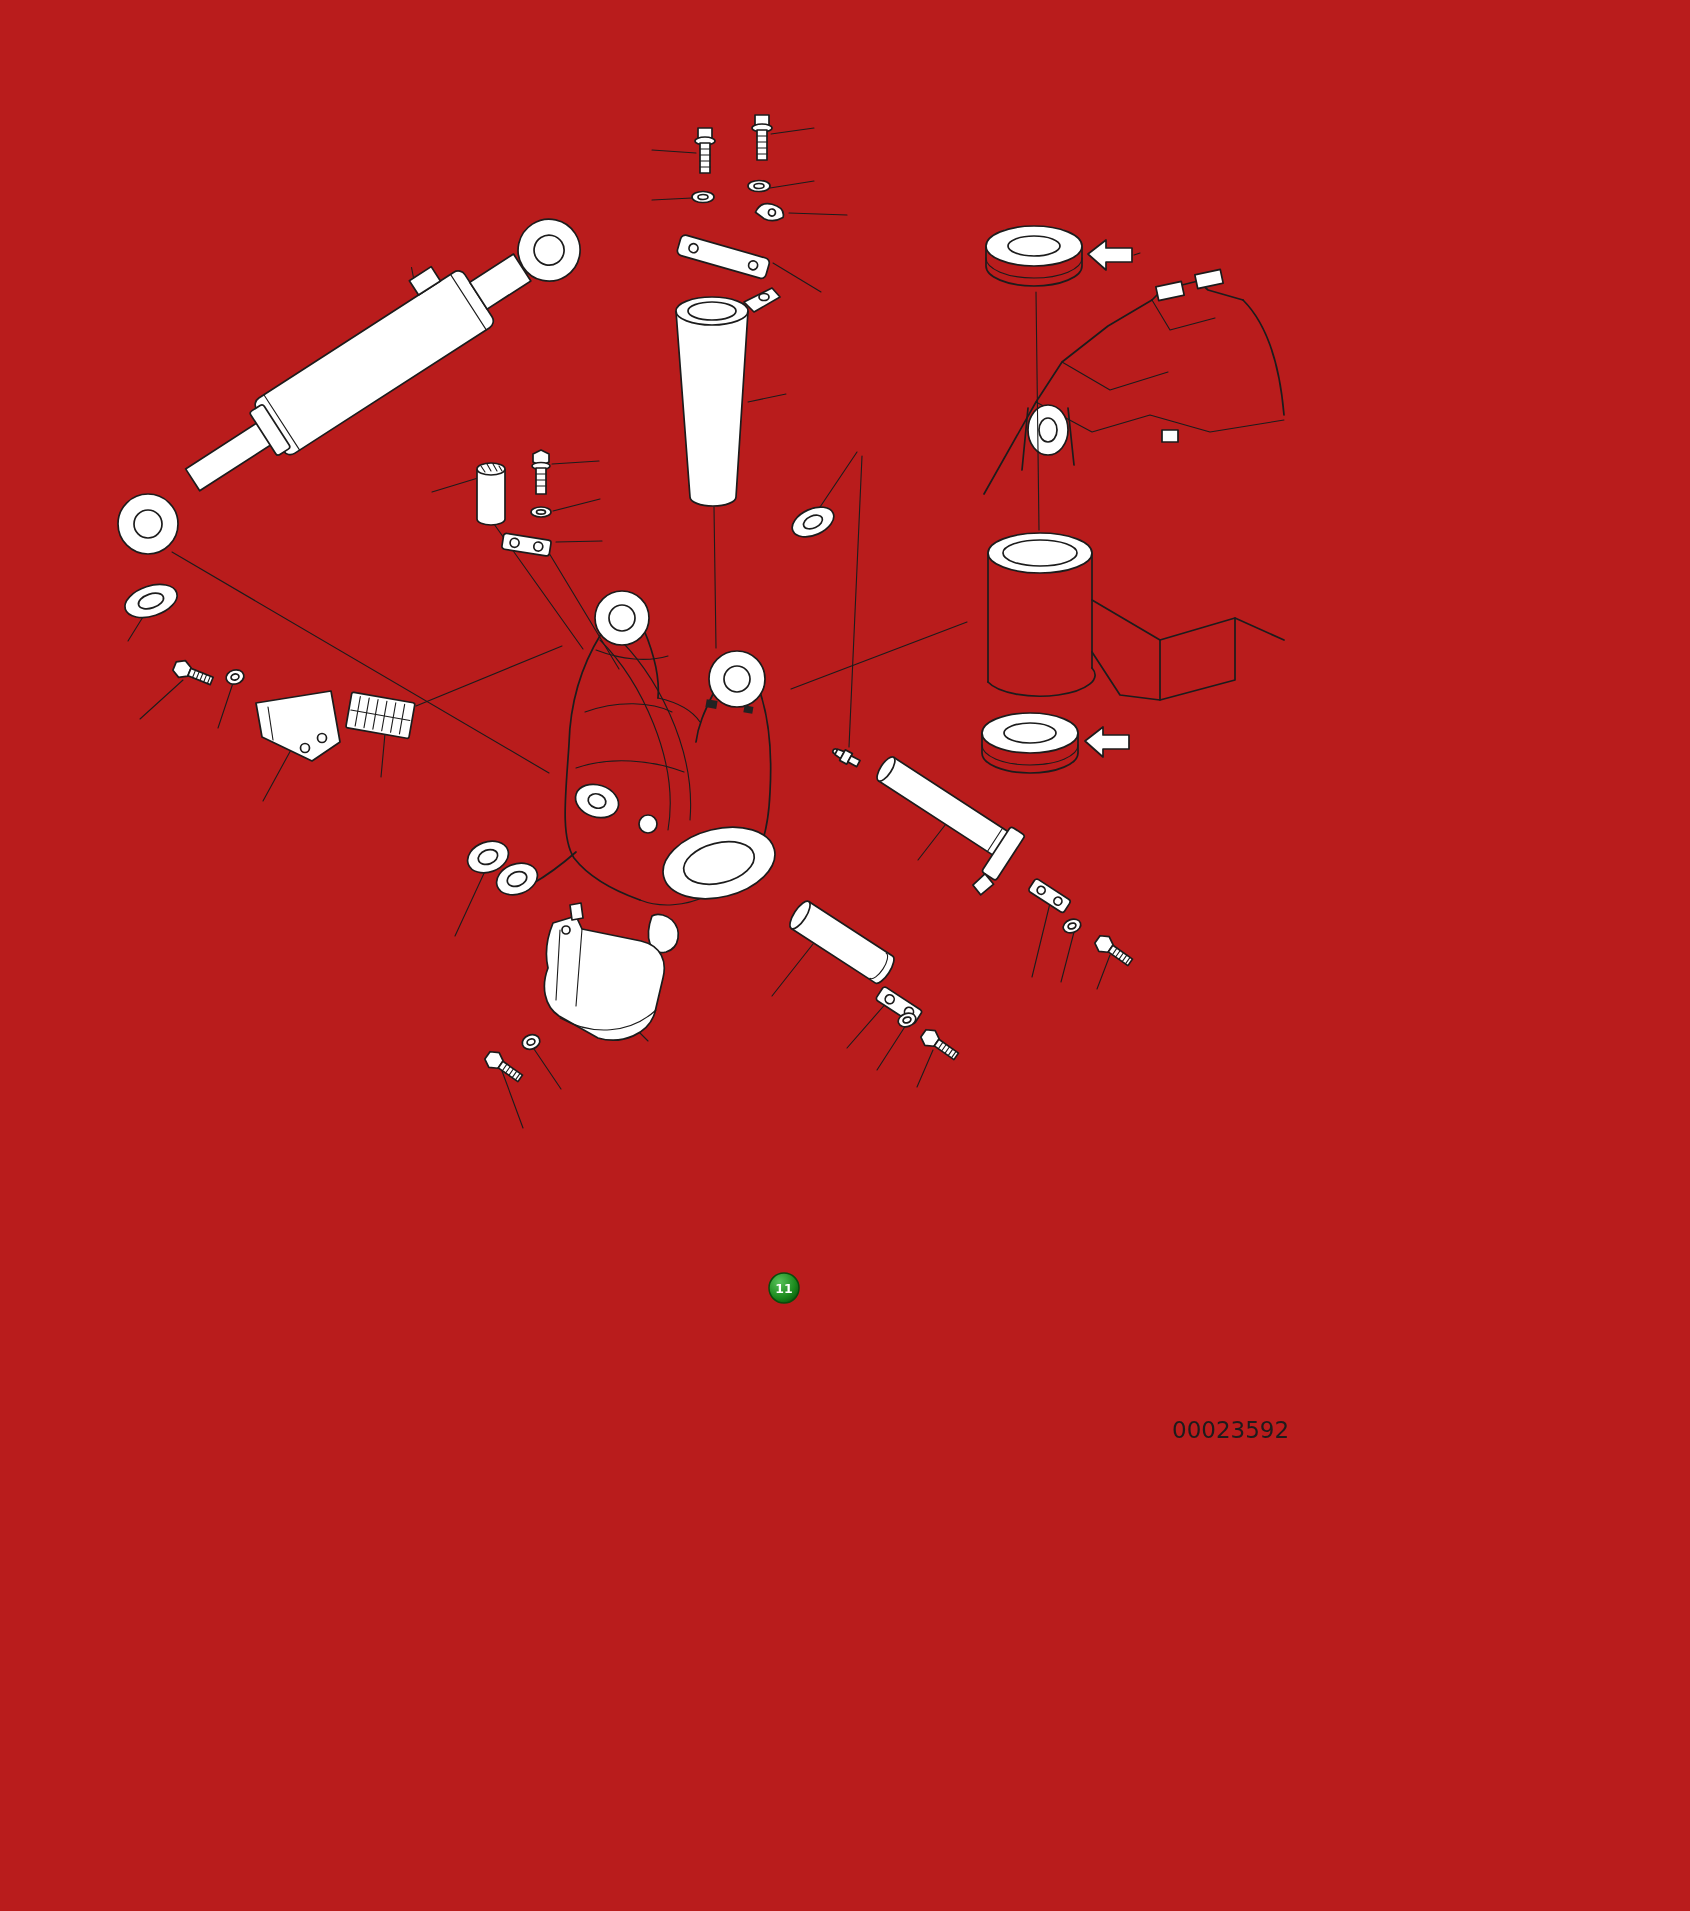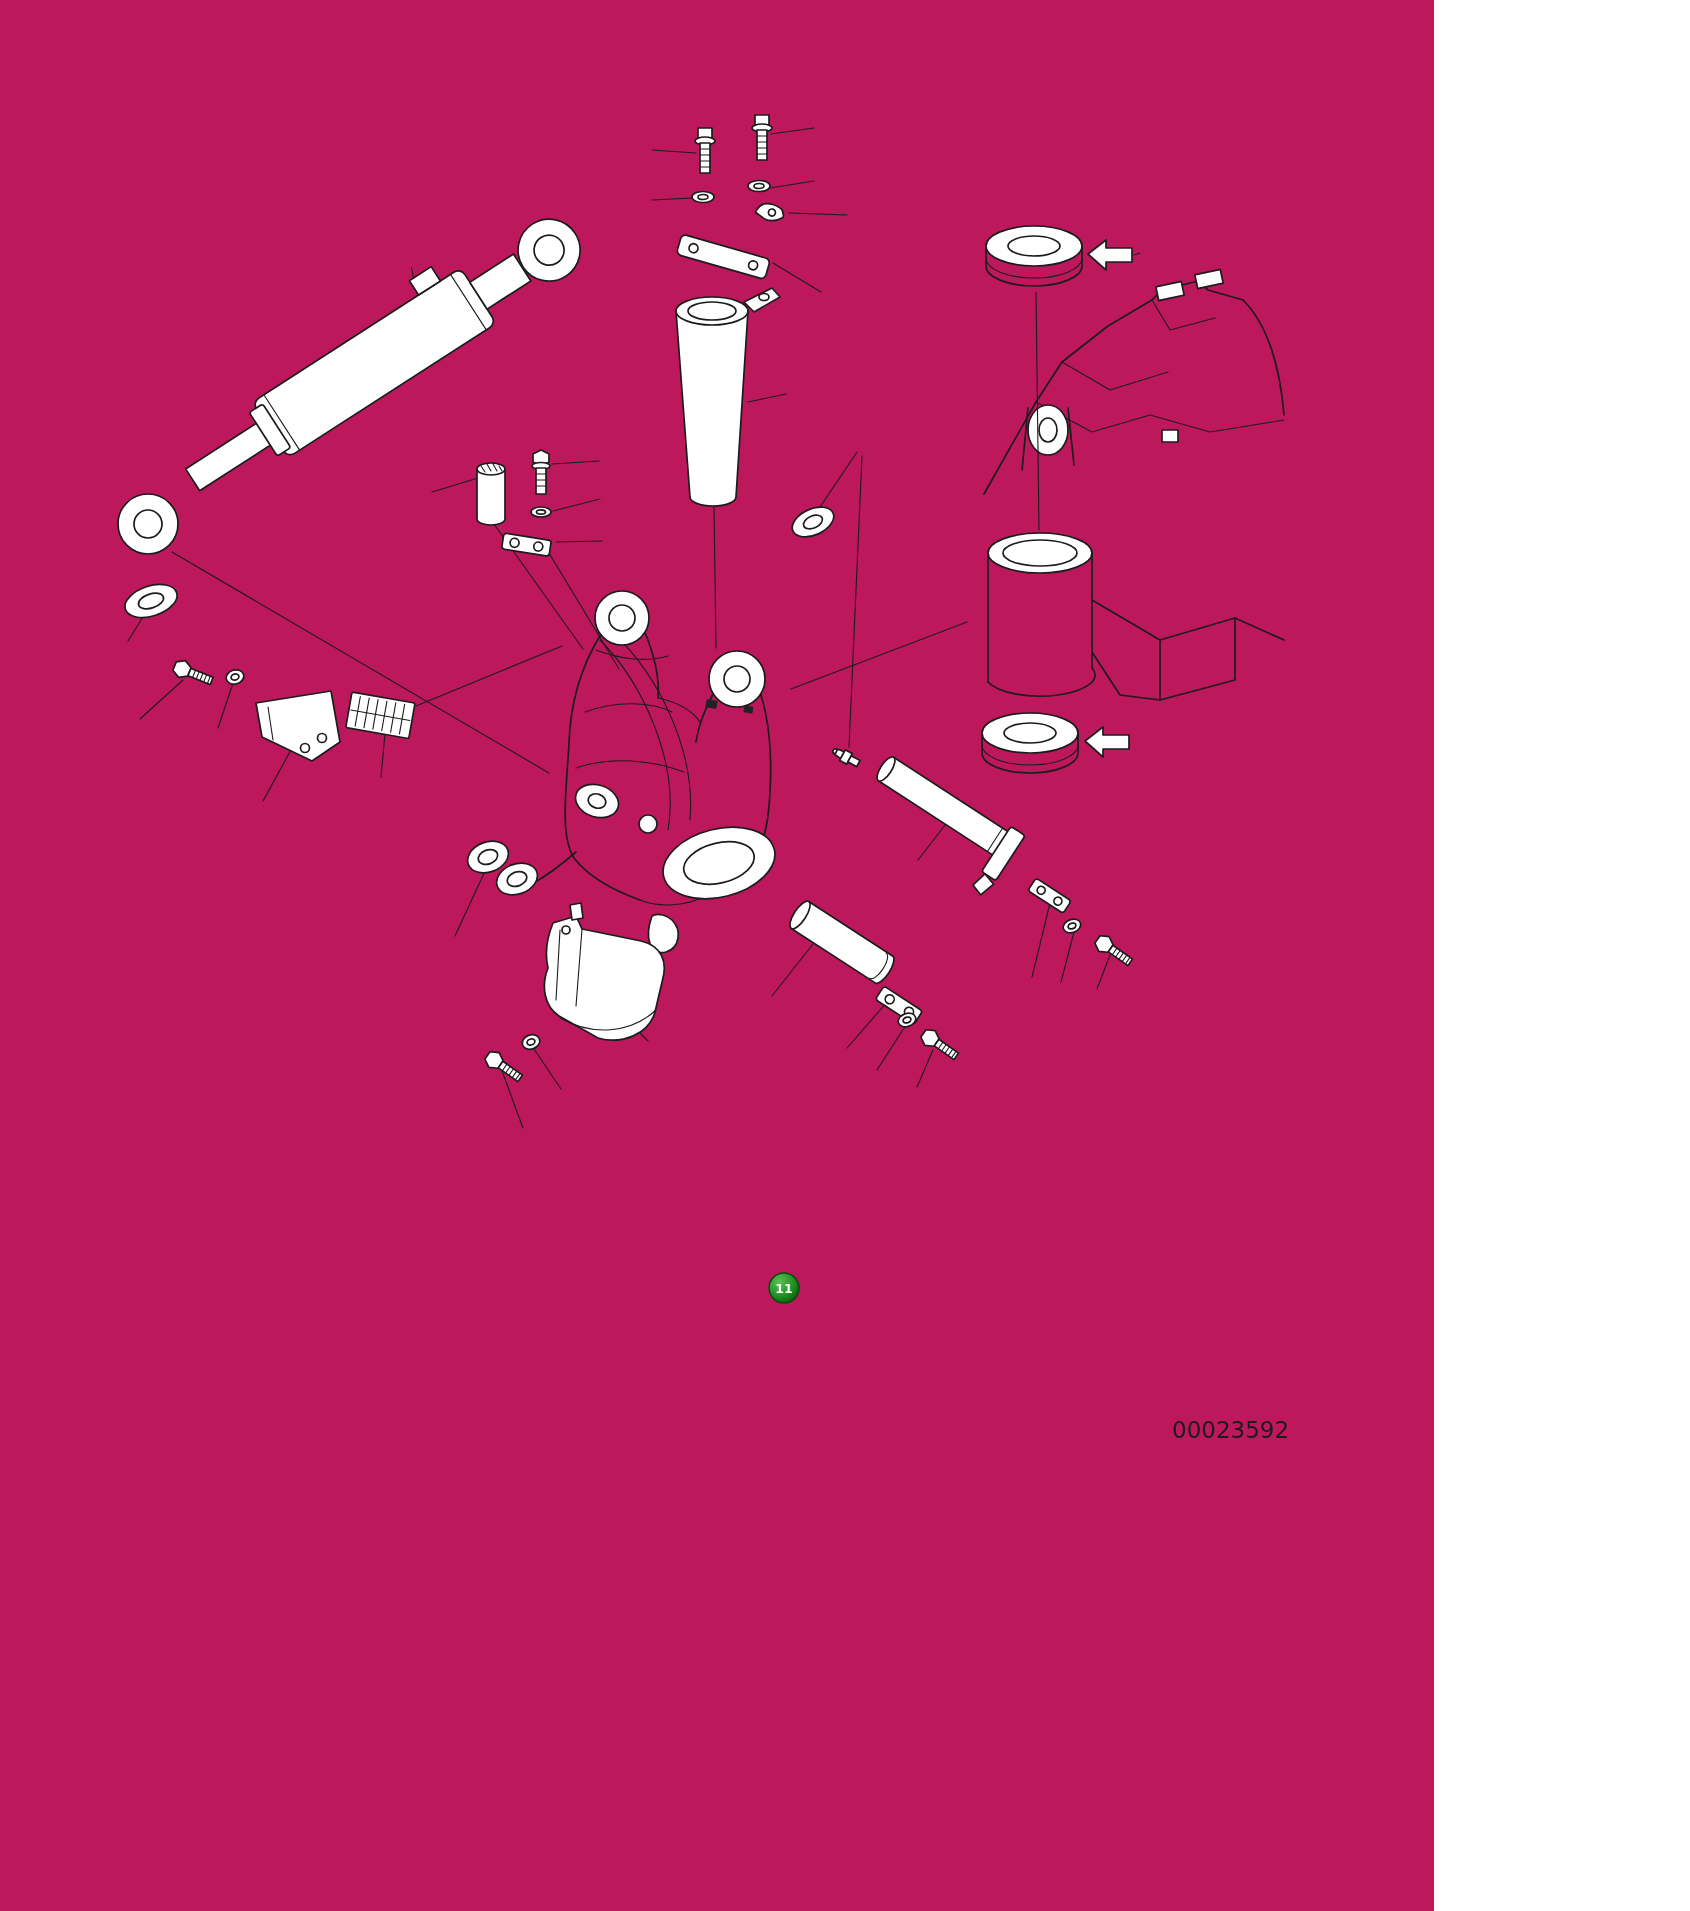--- a/index.html
+++ b/index.html
@@ -1,16 +1,16 @@
 <!DOCTYPE html>
 <html><head>
 <meta charset="utf-8">
 <style>
   html,body{margin:0;padding:0;background:#ffffff}
-  .page{position:relative;width:1434px;height:1911px;background:#be185d;overflow:hidden}
+  .page{position:relative;width:1690px;height:1911px;background:#b91c1c;overflow:hidden}
   svg{display:block}
   text{font-family:"DejaVu Sans", sans-serif}
   .s{fill:none;stroke:#1c1c1c;stroke-width:1.7;stroke-linecap:round;stroke-linejoin:round}
   .sw{fill:#ffffff;stroke:#1c1c1c;stroke-width:1.7;stroke-linejoin:round}
   .t{stroke-width:1.1}
   .dk{fill:#222;stroke:none}
   .callout-text{font-size:12.5px;font-weight:bold;fill:#ffffff}
   .dwg-num{font-size:23px;fill:#1c1c1c}
 </style>
 </head>

